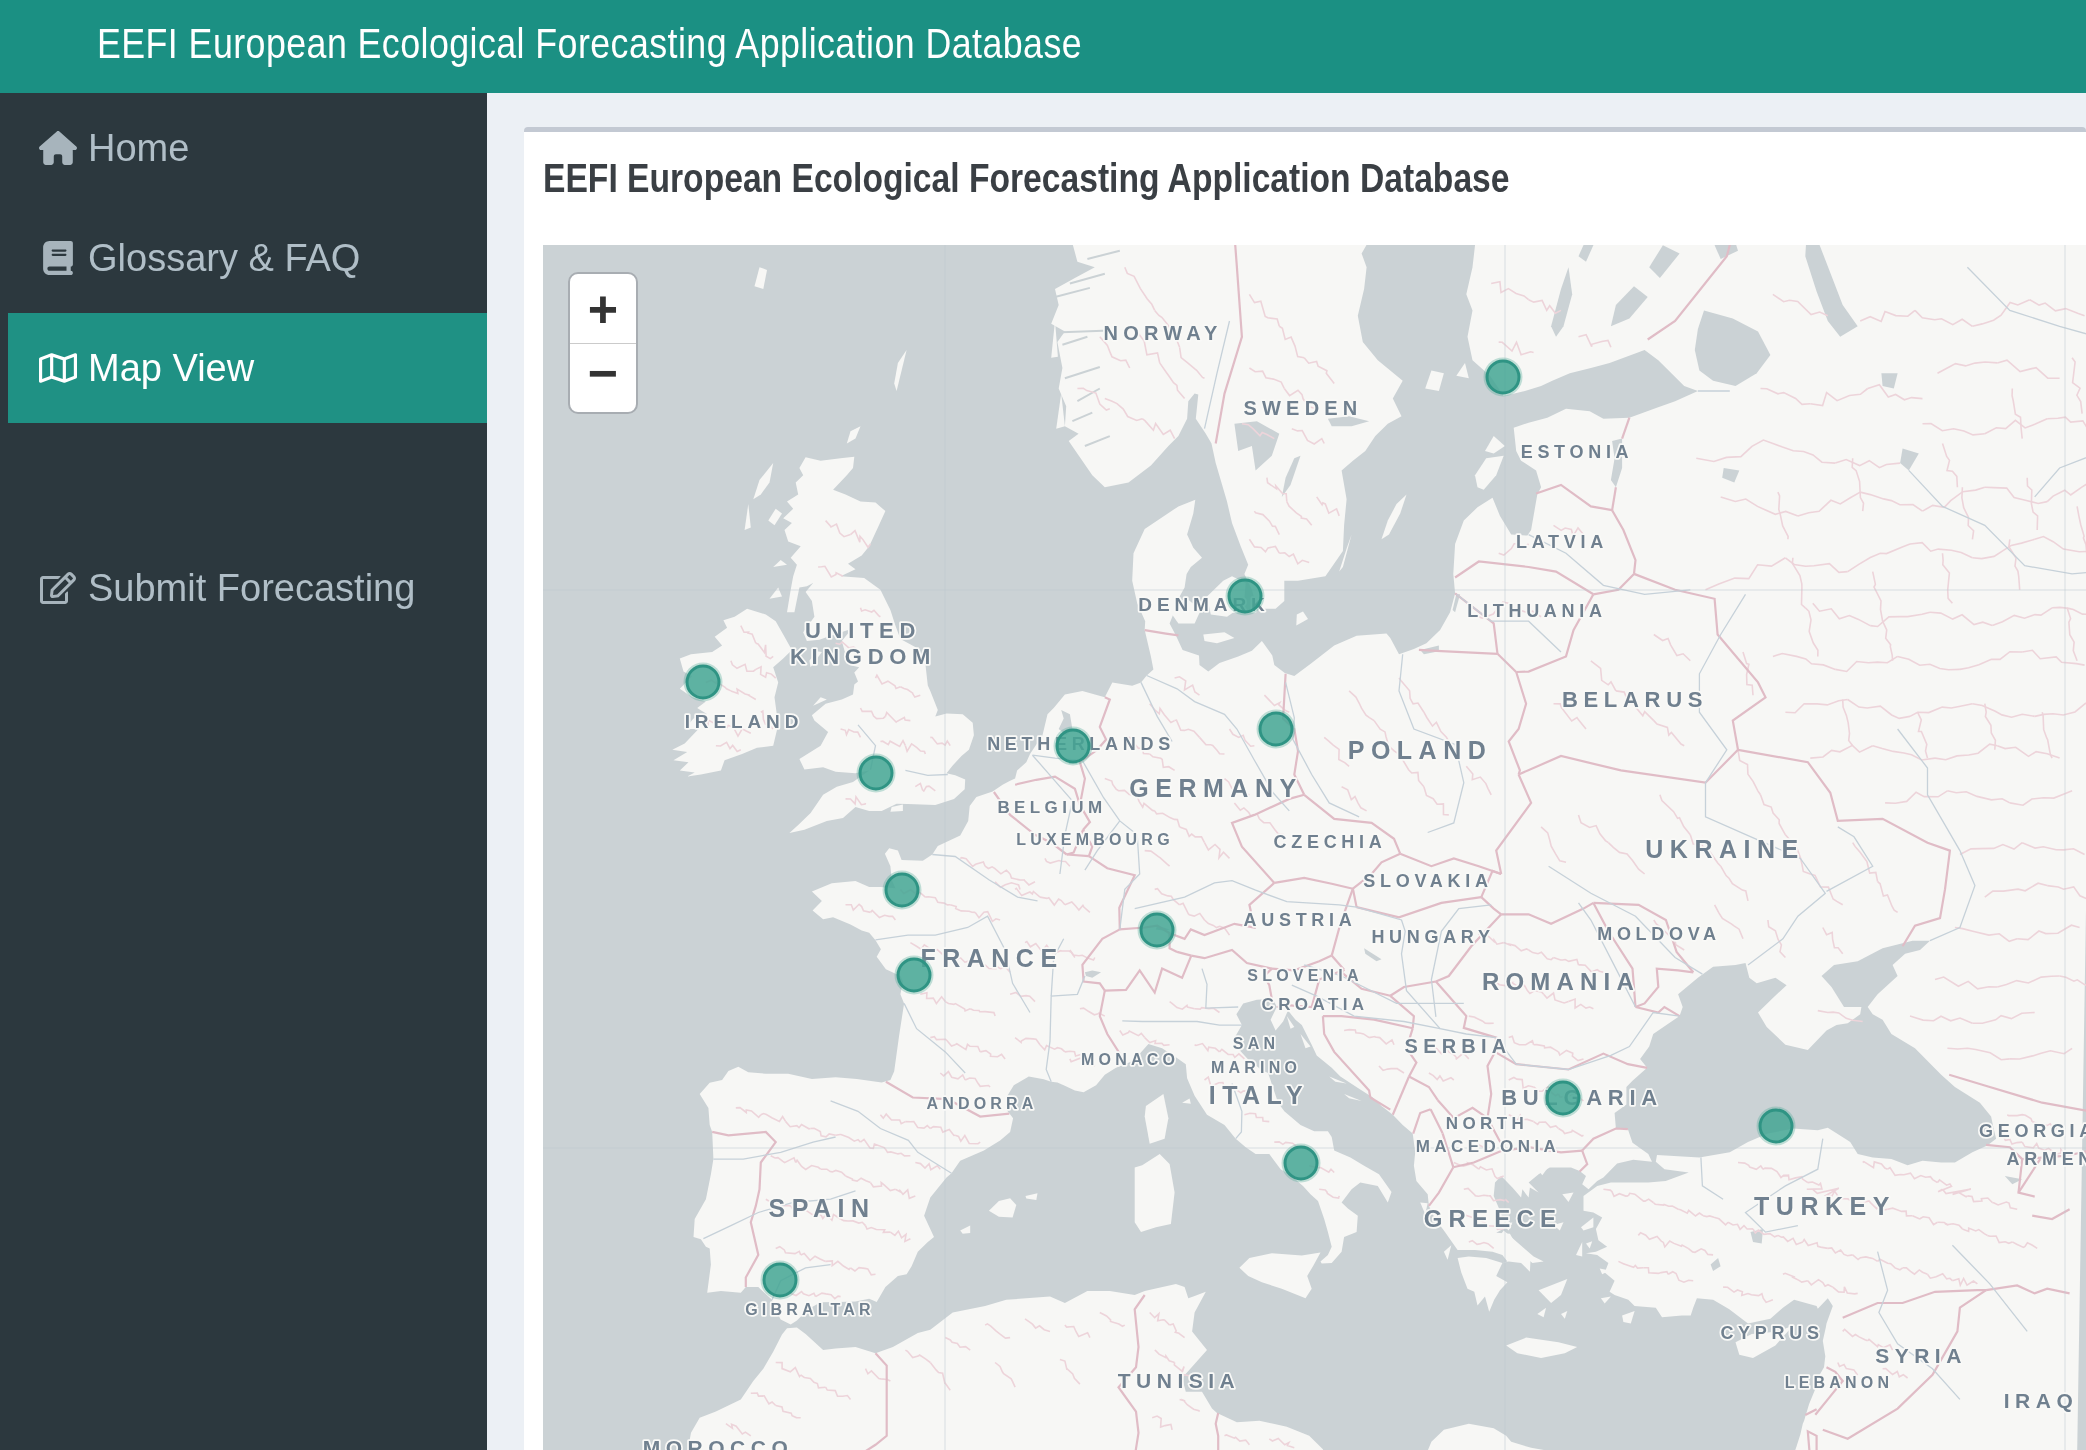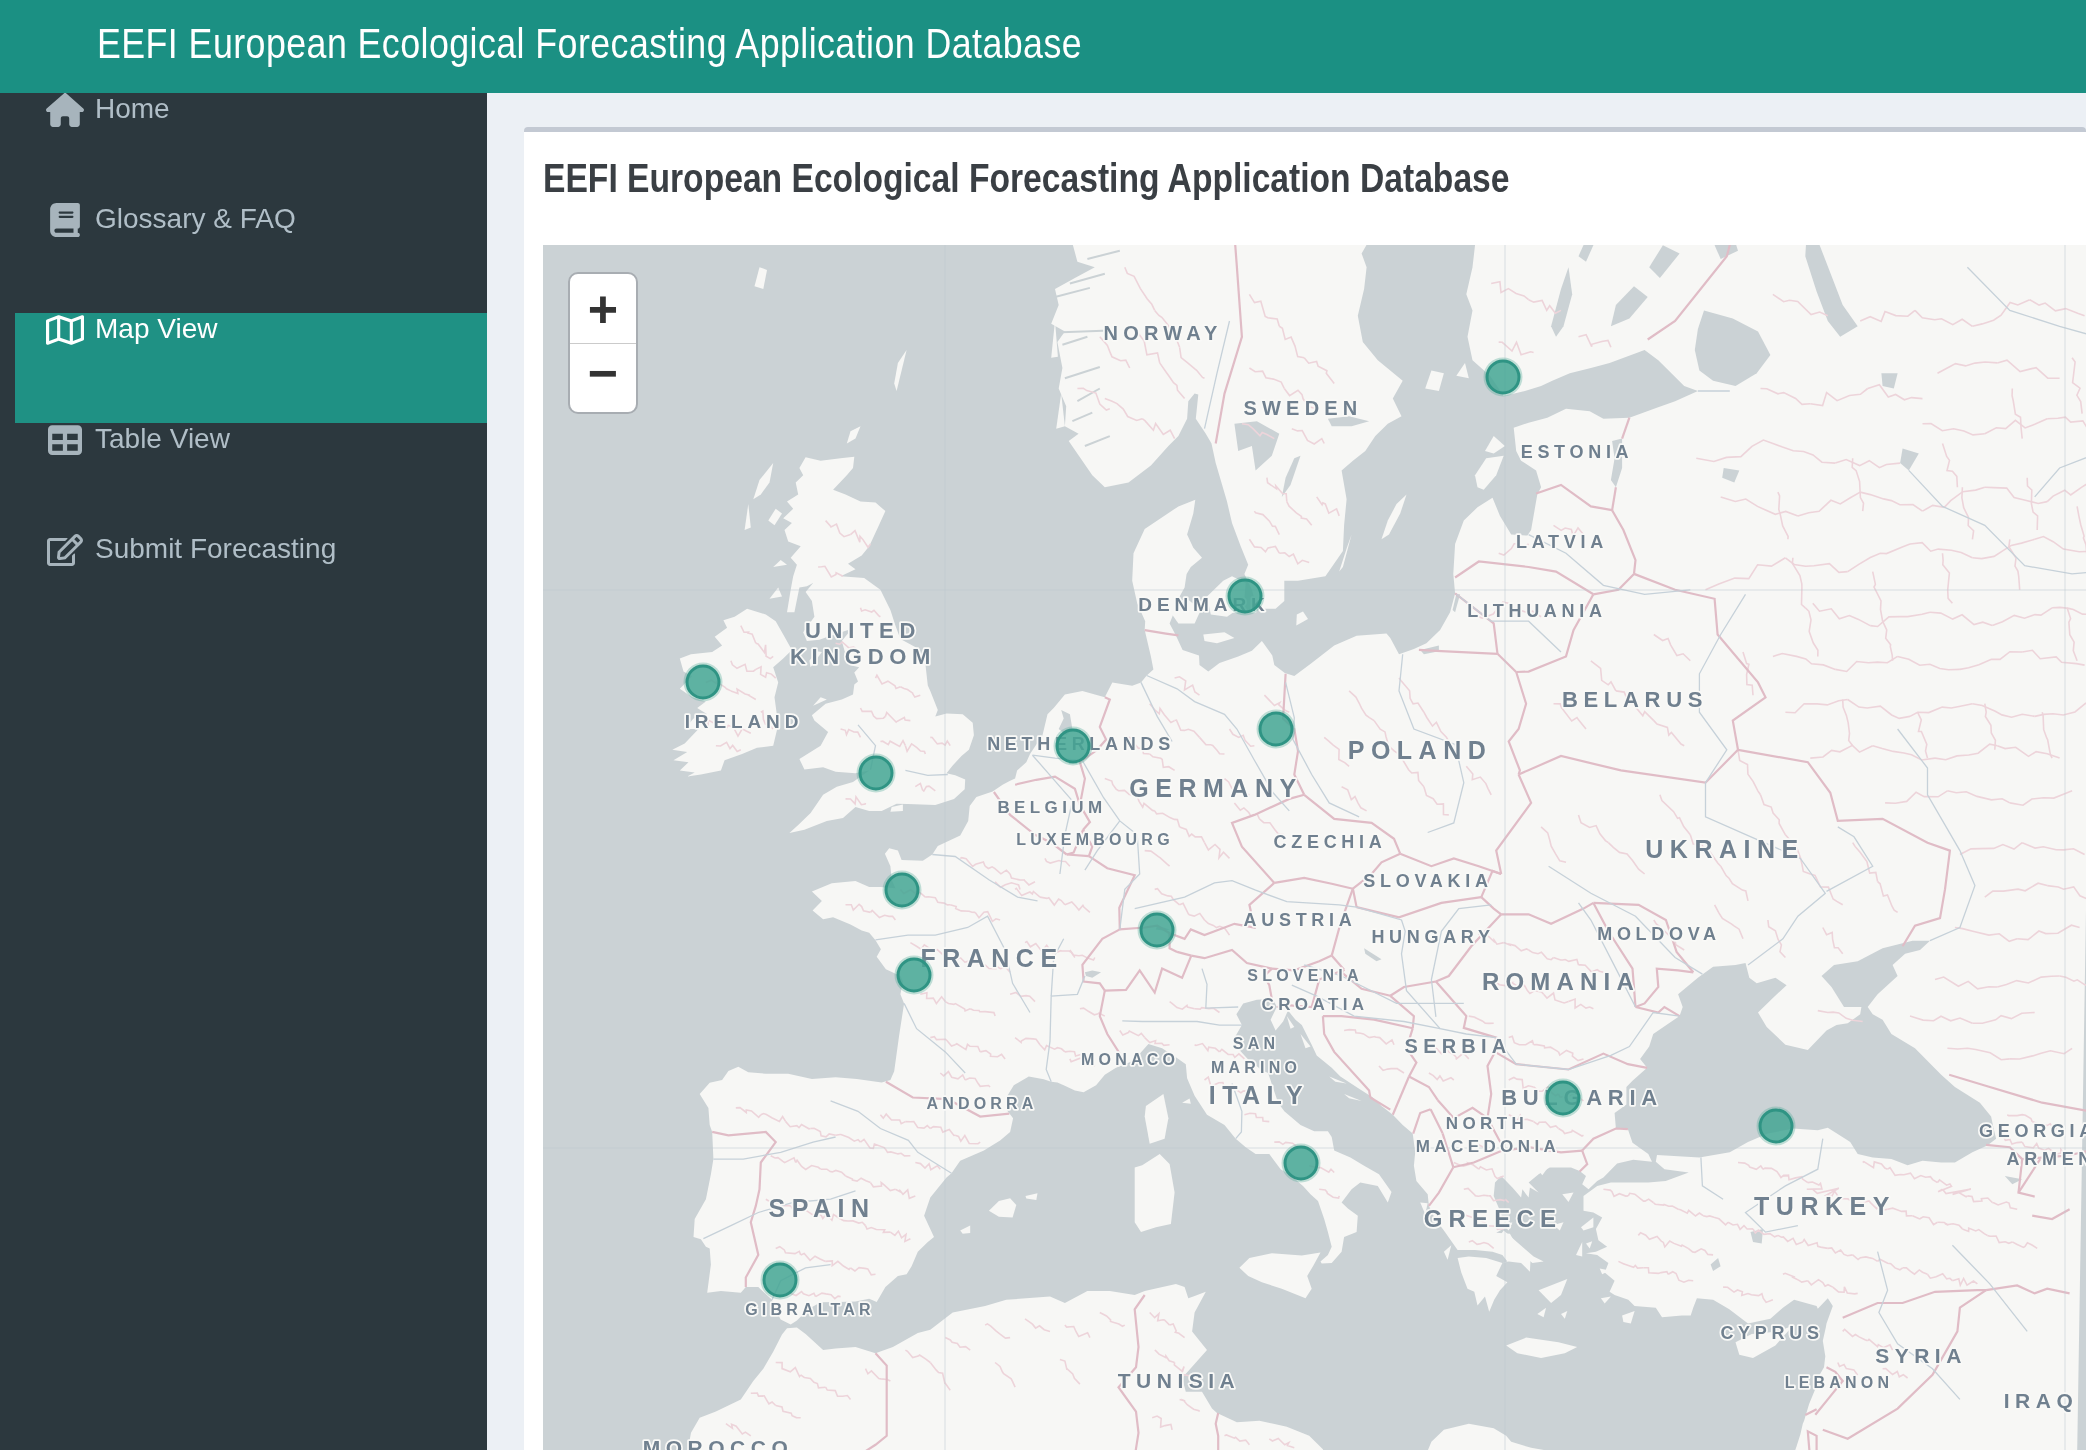--- a/index.html
+++ b/index.html
@@ -1,18 +1,18 @@
 <!DOCTYPE html>
 <html><head><meta charset="utf-8"><title>EEFI</title><style>
 *{margin:0;padding:0;box-sizing:border-box}
 body{width:2086px;height:1450px;overflow:hidden;font-family:"Liberation Sans",sans-serif;background:#ecf0f5}
 .header{position:absolute;top:0;left:0;width:2086px;height:93px;background:#1b9083}
 .header .title{position:absolute;left:97px;top:20px;font-size:42px;font-weight:400;color:#fff;letter-spacing:0.5px;transform:scaleX(0.852);transform-origin:left center;white-space:nowrap}
 .sidebar{position:absolute;top:93px;left:0;width:487px;height:1357px;background:#2c383e}
-.nav-item{position:absolute;left:15px;width:487px;height:110px;color:#b0bec7;font-size:28px;display:flex;align-items:flex-start}
+.nav-item{position:absolute;left:8px;width:487px;height:110px;color:#b0bec7;font-size:38px;display:flex;align-items:center}
 .nav-item .ic{width:56px;margin-left:22px;display:flex;justify-content:center}
 .nav-item .tx{margin-left:2px}
 .nav-sel{background:#1f9184;color:#ffffff}
 .content{position:absolute;top:93px;left:487px;width:1599px;height:1357px;background:#ecf0f5}
 .card{position:absolute;top:34px;left:37px;width:1562px;height:1323px;background:#fff;border-top:5px solid #c3c9d3;border-radius:4px 4px 0 0}
 .card h1{position:absolute;left:19px;top:23px;font-size:41px;color:#3a3f44;font-weight:700;transform:scaleX(0.82);transform-origin:left center;white-space:nowrap}
 .mapbox{position:absolute;left:19px;top:113px;width:1543px;height:1205px;background:#cdd4d7;overflow:hidden}
 .zoomctl{position:absolute;left:25px;top:27px;width:70px;height:142px;background:#fff;border:2px solid #a8adb2;border-radius:10px;z-index:10}
 .zoomctl .zin,.zoomctl .zout{position:absolute;left:0;width:66px;height:69px;text-align:center;font-size:52px;font-weight:700;color:#333;font-family:"Liberation Sans",sans-serif}
 .zin{top:0;line-height:70px}
@@ -38,28 +38,20 @@
       </span>
       <span class="tx">Glossary &amp; FAQ</span>
     </div>
 <div class="nav-item nav-sel" style="top:220px">
       <span class="ic">
         <svg width="38" height="34" viewBox="0 0 576 512" fill="#fff">
           <path d="M565.6 36.2C572.1 40.7 576 48.1 576 56V392c0 10-6.2 18.9-15.5 22.4l-168 64c-5.2 2-10.9 2.1-16.1 .3L192.5 417.5l-160 61c-7.4 2.8-15.7 1.8-22.2-2.7S0 463.9 0 456V120c0-10 6.1-18.9 15.5-22.4l168-64c5.2-2 10.9-2.1 16.1-.3L383.5 94.5l160-61c7.4-2.8 15.7-1.8 22.2 2.7zM48 136.5V421.2l120-45.7V90.8L48 136.5zM360 422.7V137.3l-144-48V374.7l144 48zm48-1.5l120-45.7V90.8L408 136.5V421.2z"></path>
         </svg>
       </span>
       <span class="tx">Map View</span>
-    </div>
-<div class="nav-item" style="top:330px">
-      <span class="ic">
-        <svg width="34" height="34" viewBox="0 0 512 512" fill="#a7b4bc">
-          <path d="M64 256V160H224v96H64zm0 64H224v96H64V320zm224 96V320H448v96H288zM448 256H288V160H448v96zM64 32C28.7 32 0 60.7 0 96V416c0 35.3 28.7 64 64 64H448c35.3 0 64-28.7 64-64V96c0-35.3-28.7-64-64-64H64z"></path>
-        </svg>
-      </span>
-      <span class="tx">Table View</span>
     </div>
 <div class="nav-item" style="top:440px">
       <span class="ic">
         <svg width="36" height="34" viewBox="0 0 576 512" fill="#a7b4bc">
           <path d="M402.3 344.9l32-32c5-5 13.7-1.5 13.7 5.7V464c0 26.5-21.5 48-48 48H48c-26.5 0-48-21.5-48-48V112c0-26.5 21.5-48 48-48h273.5c7.1 0 10.7 8.6 5.7 13.7l-32 32c-1.5 1.5-3.5 2.3-5.7 2.3H48v352h352V350.5c0-2.1 .8-4.1 2.3-5.6zm156.6-201.8L296.3 405.7l-90.4 10c-26.2 2.9-48.5-19.2-45.6-45.6l10-90.4L432.9 17.1c22.9-22.9 59.9-22.9 82.7 0l43.2 43.2c22.9 22.9 22.9 60 .1 82.8zM460.1 174L402 115.9 216.2 301.8l-7.3 65.3 65.3-7.3L460.1 174zm64.8-79.7l-43.2-43.2c-4.1-4.1-10.8-4.1-14.8 0L436 82l58.1 58.1 30.9-30.9c4-4.2 4-10.8-.1-14.9z"></path>
         </svg>
       </span>
       <span class="tx">Submit Forecasting</span>
     </div>
 </div>

